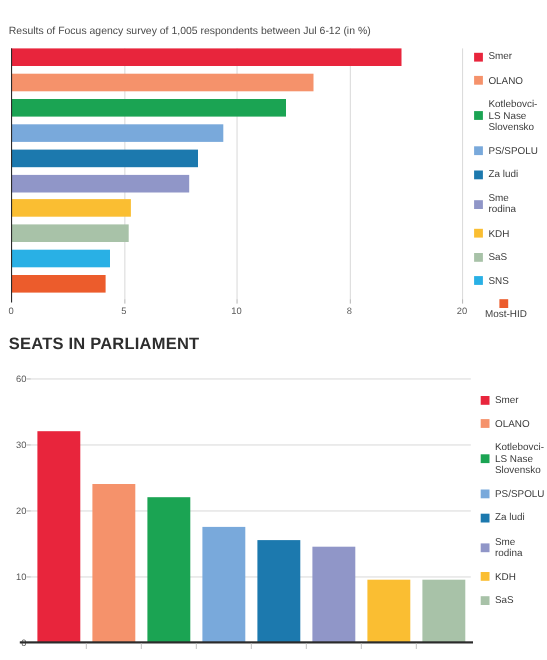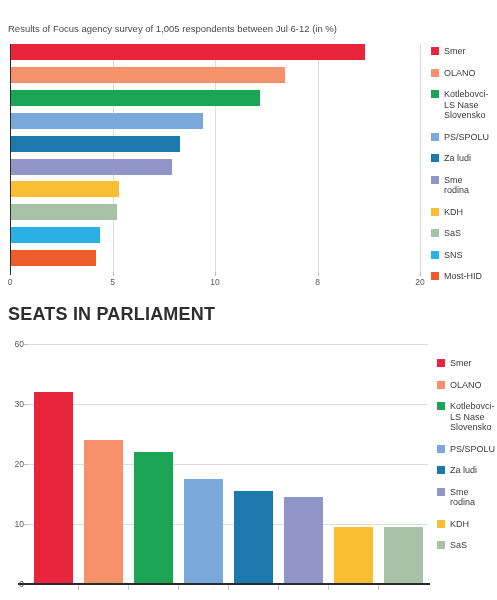--- a/index.html
+++ b/index.html
@@ -48,35 +48,35 @@
     position: absolute; font-size: 8.5px; color: #5a5a5a;
     top: 277px; transform: translateX(-50%);
   }
   .x-tickmark {
     position: absolute; width: 1px; height: 4px; background: #bbbbbb; top: 272px;
   }
 
   
   .legend { position: absolute; }
   .legend-item {
-    position: relative; display: flex; align-items: flex-start;
+    position: relative; display: flex; align-items: center;
     margin-bottom: 0; line-height: 10.5px;
   }
   .legend-swatch {
     width: 8px; height: 8px; flex: 0 0 8px; margin-right: 5px; margin-top: 1px;
   }
   .legend-label {
     font-size: 9px; color: #3b3b3b; white-space: pre-line;
   }
 
   
   .panel2 { position: absolute; left: 0; top: 290px; width: 497px; height: 310px; }
   .hdr2-title {
     position: absolute; left: 8px; top: 14px;
-    font-size: 18px; font-weight: bold; letter-spacing: 0.2px; color: #2e2e2e;
+    font-size: 15px; font-weight: bold; letter-spacing: 0.2px; color: #2e2e2e;
   }
   .hdr2-sub {
     position: absolute; left: 8px; top: 34px;
     font-size: 9.5px; color: #4a4a4a; white-space: nowrap;
   }
   .chart2-plot {
     position: absolute; left: 28px; top: 54px; width: 400px; height: 240px;
   }
   .hgrid {
     position: absolute; left: 0; right: 0; height: 1px; background: #dcdcdc;
@@ -188,21 +188,21 @@
         <span class="legend-label">KDH</span>
       </div>
       <div class="legend-item" style="margin-bottom: 11px;">
         <span class="legend-swatch" style="background: rgb(168, 194, 168);"></span>
         <span class="legend-label">SaS</span>
       </div>
       <div class="legend-item" style="margin-bottom: 11px;">
         <span class="legend-swatch" style="background: rgb(41, 176, 229);"></span>
         <span class="legend-label">SNS</span>
       </div>
-      <div class="legend-item" style="margin-bottom: 11px;">
+      <div class="legend-item" style="margin-bottom: 11px; flex-direction: column;">
         <span class="legend-swatch" style="background: rgb(236, 92, 44);"></span>
         <span class="legend-label">Most-HID</span>
       </div>
     </div>
 </div>
 
 <div class="panel2">
   <div class="hdr2-title">SEATS IN PARLIAMENT</div>
 
   <div class="chart2-plot" id="chart2-plot">

